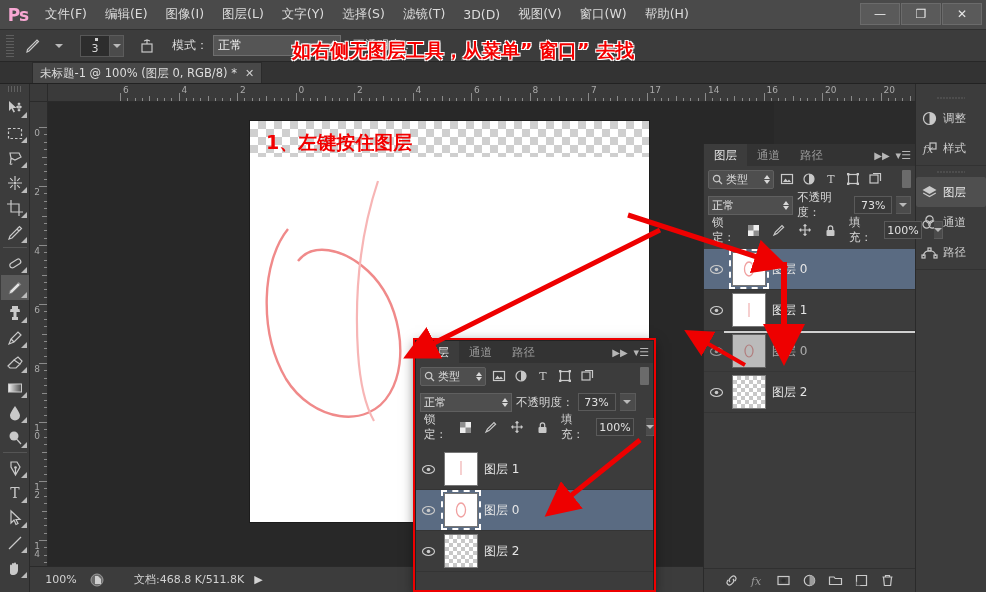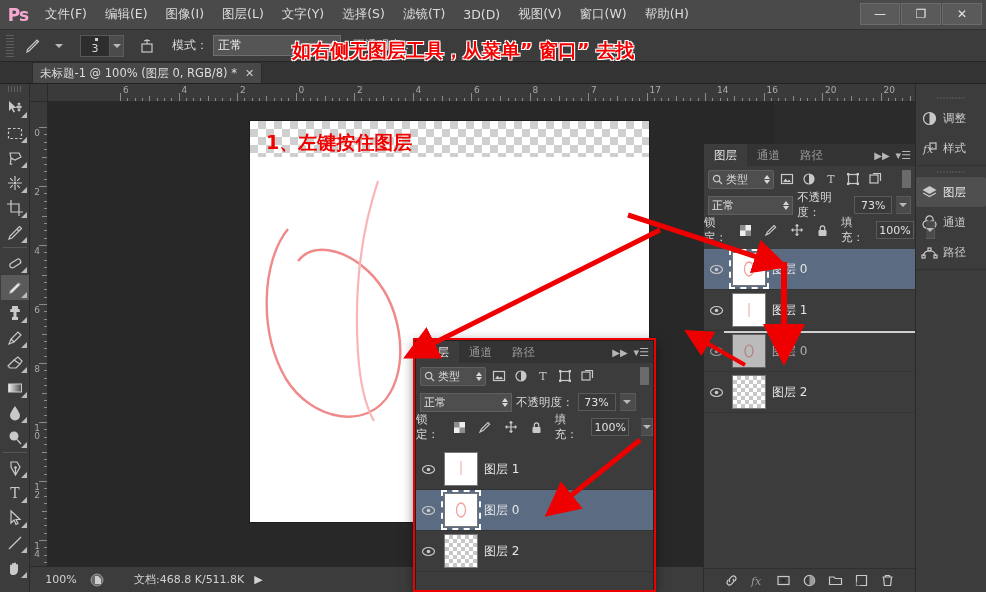--- a/index.html
+++ b/index.html
@@ -164,21 +164,21 @@
   .moderow { height: 26px; display:flex; align-items:center; gap:4px; padding:0 4px; }
   .modesel {
     width: 92px; height:19px; background:#4e4e4e; border:1px solid #5f5f5f;
     font-size:11px; color:#e6e6e6; display:flex;align-items:center;padding:0 3px; position:relative;
   }
   .lbl { font-size:11.5px; color:#d8d8d8; }
   .valbox { background:#3a3a3a; border:1px solid #5a5a5a; height:18px; min-width:38px;
     font-size:11px; color:#e0e0e0; display:flex;align-items:center;justify-content:center; }
   .valcaret { width:16px;height:18px;background:#4b4b4b;border:1px solid #5a5a5a;border-left:none;
     display:flex;align-items:center;justify-content:center; }
-  .lockrow { height: 24px; display:flex; align-items:center; gap:12px; padding:0 0; }
+  .lockrow { height: 24px; display:flex; align-items:center; gap:12px; padding:0 8px; }
   .layerrow {
     height: 41px; display:flex; align-items:center; border-bottom:1px solid #343434;
     padding-left:2px; gap:6px;
   }
   .layerrow.sel { background:#5a6b82; }
   .eye { width:20px; display:flex;align-items:center;justify-content:center; }
   .thumb { width:34px;height:34px;border:1px solid #787878; background:#fff; position:relative; }
   .thumb.checkered {
     background-image:
       linear-gradient(45deg,#c8c8c8 25%,transparent 25%,transparent 75%,#c8c8c8 75%),
@@ -496,21 +496,21 @@
       <div class="hr-tick" style="left: 598.5px; height: 8px;"></div>
       <div class="hr-lab" style="left: 601.5px;">17</div>
       <div class="hr-tick" style="left: 605.812px; height: 3px;"></div>
       <div class="hr-tick" style="left: 613.125px; height: 3px;"></div>
       <div class="hr-tick" style="left: 620.438px; height: 3px;"></div>
       <div class="hr-tick" style="left: 627.75px; height: 5px;"></div>
       <div class="hr-tick" style="left: 635.062px; height: 3px;"></div>
       <div class="hr-tick" style="left: 642.375px; height: 3px;"></div>
       <div class="hr-tick" style="left: 649.688px; height: 3px;"></div>
       <div class="hr-tick" style="left: 657px; height: 8px;"></div>
-      <div class="hr-lab" style="left: 660px; margin-left: 9px;">14</div>
+      <div class="hr-lab" style="left: 660px;">14</div>
       <div class="hr-tick" style="left: 664.312px; height: 3px;"></div>
       <div class="hr-tick" style="left: 671.625px; height: 3px;"></div>
       <div class="hr-tick" style="left: 678.938px; height: 3px;"></div>
       <div class="hr-tick" style="left: 686.25px; height: 5px;"></div>
       <div class="hr-tick" style="left: 693.562px; height: 3px;"></div>
       <div class="hr-tick" style="left: 700.875px; height: 3px;"></div>
       <div class="hr-tick" style="left: 708.188px; height: 3px;"></div>
       <div class="hr-tick" style="left: 715.5px; height: 8px;"></div>
       <div class="hr-lab" style="left: 718.5px;">16</div>
       <div class="hr-tick" style="left: 722.812px; height: 3px;"></div>

